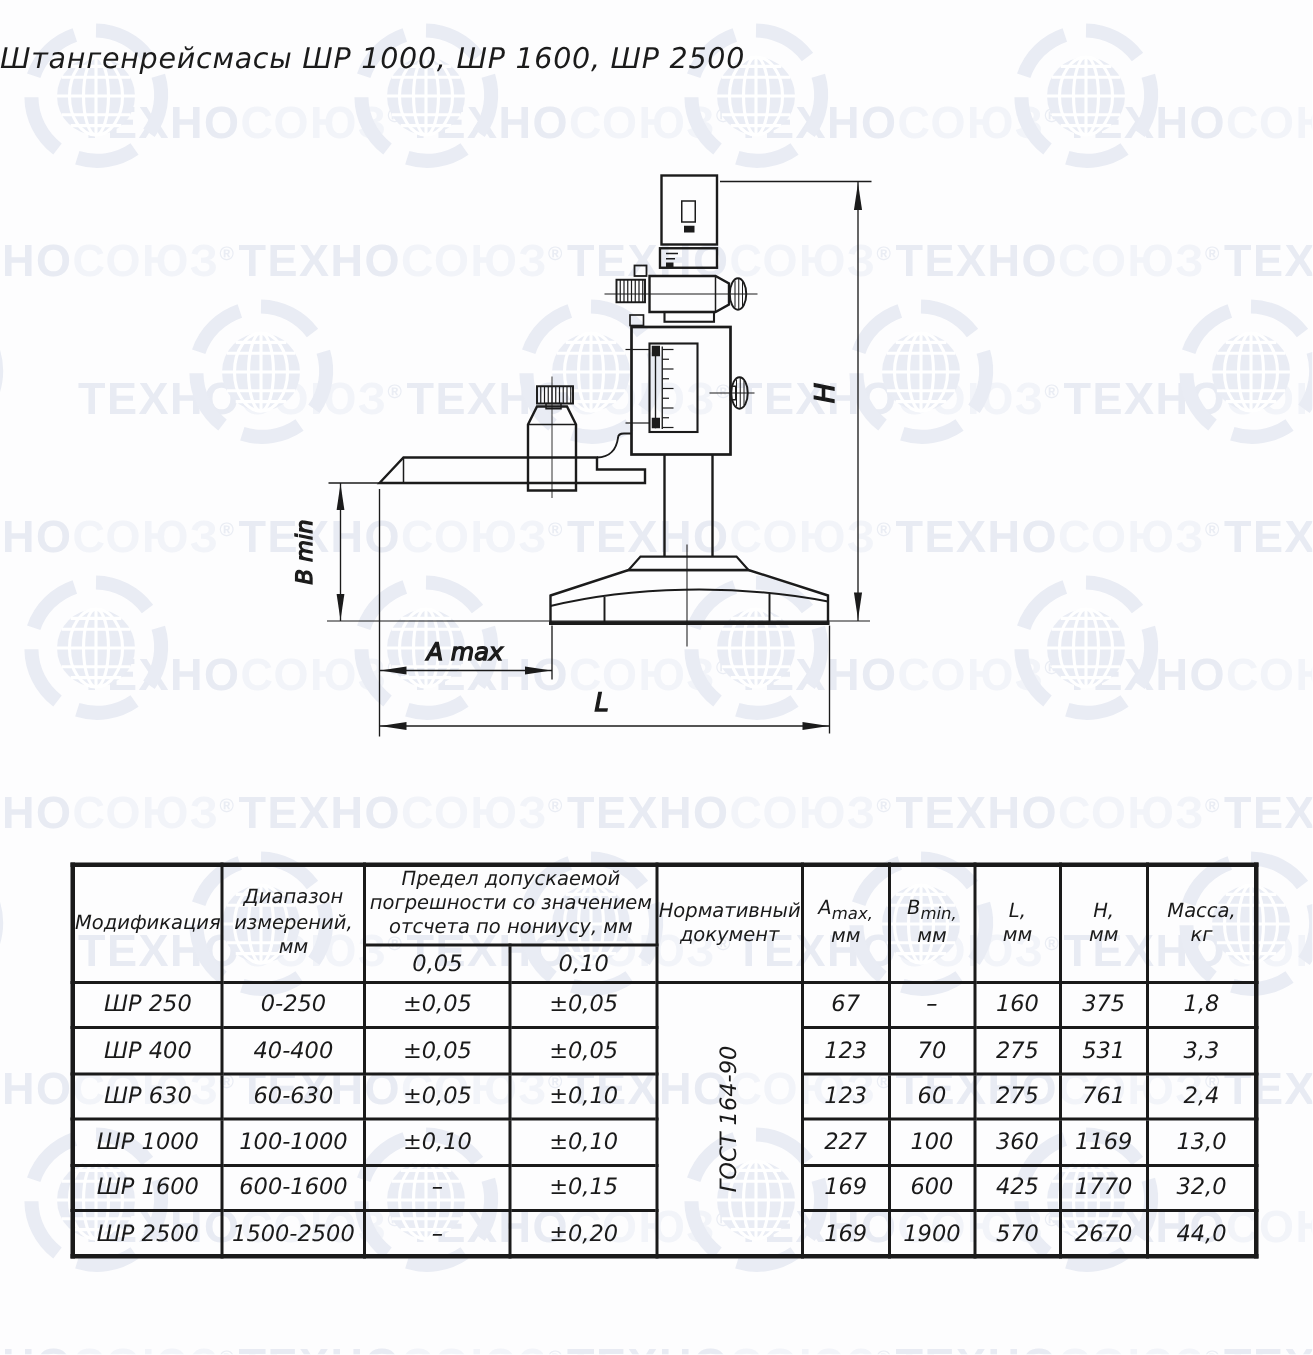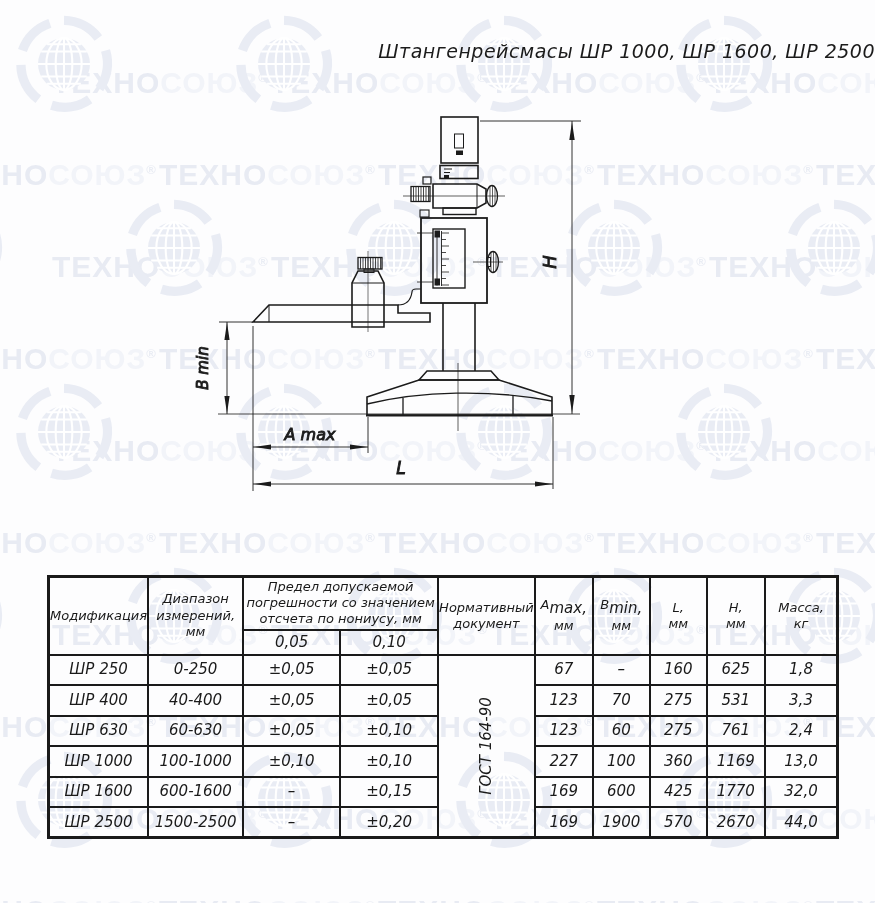--- a/index.html
+++ b/index.html
@@ -7,37 +7,37 @@
         font-family:"DejaVu Sans",sans-serif;color:#1a1a1a;}
   
   .wm-layer{position:absolute;inset:0;z-index:0;}
   .wm-text{position:absolute;font-family:"Liberation Sans",sans-serif;font-weight:700;
            font-size:30px;letter-spacing:1px;white-space:nowrap;user-select:none;}
   .wm-b{color:#e8ebf3;} .wm-l{color:#f2f4f9;}
   .wm-r{color:#eaedf4;font-size:13px;vertical-align:super;letter-spacing:0;}
   .wm-globe{position:absolute;width:104px;height:104px;}
   .wm-globe svg{width:100%;height:100%;}
   
-  .title{position:absolute;left:0;right:0;top:40px;z-index:2;text-align:right;
+  .title{position:absolute;left:0;right:0;top:28px;z-index:2;text-align:left;
          font-style:italic;font-size:19px;letter-spacing:.5px;color:#1b1b1b;}
   
   .drawing{position:absolute;left:0;top:0;width:875px;height:903px;z-index:1;}
   .drawing text{font-family:"DejaVu Sans",sans-serif;font-style:italic;fill:#1b1b1b;}
   
   .spec{position:absolute;left:47px;top:575px;z-index:2;border-collapse:collapse;
         table-layout:fixed;background:transparent;}
   .spec th,.spec td{border:2px solid #1a1a1a;font-style:italic;font-weight:normal;
         text-align:center;vertical-align:middle;padding:0;color:#1a1a1a;line-height:1.25;}
   .spec{border:3px solid #1a1a1a;}
   .spec th{font-size:13px;}
   .spec td{font-size:15px;}
   .spec .sub-row th{font-size:15px;}
   tr.hr1{height:53px;} tr.hr2{height:25px;}
   .spec tbody tr{height:30.5px;}
-  .spec sub{font-size:15px;font-style:italic;text-align:center;}
+  .spec sub{font-size:11px;font-style:italic;text-align:center;}
   td.gost-cell{position:relative;}
   .rot{position:absolute;left:50%;top:50%;transform:translate(-50%,-50%) rotate(-90deg);
        white-space:nowrap;font-size:15px;font-style:italic;}
 </style>
 </head>
 <body>
 
 <div class="page">
 
   <div class="wm-layer">
@@ -726,21 +726,21 @@
         <td>ШР 250</td>
         <td>0-250</td>
         <td>±0,05</td>
         <td>±0,05</td>
         <td class="gost-cell" rowspan="6">
           <div class="rot">ГОСТ 164-90</div>
         </td>
         <td>67</td>
         <td>–</td>
         <td>160</td>
-        <td>625</td>
+        <td>375</td>
         <td>1,8</td>
       </tr>
       <tr>
         <td>ШР 400</td>
         <td>40-400</td>
         <td>±0,05</td>
         <td>±0,05</td>
         <td>123</td>
         <td>70</td>
         <td>275</td>

